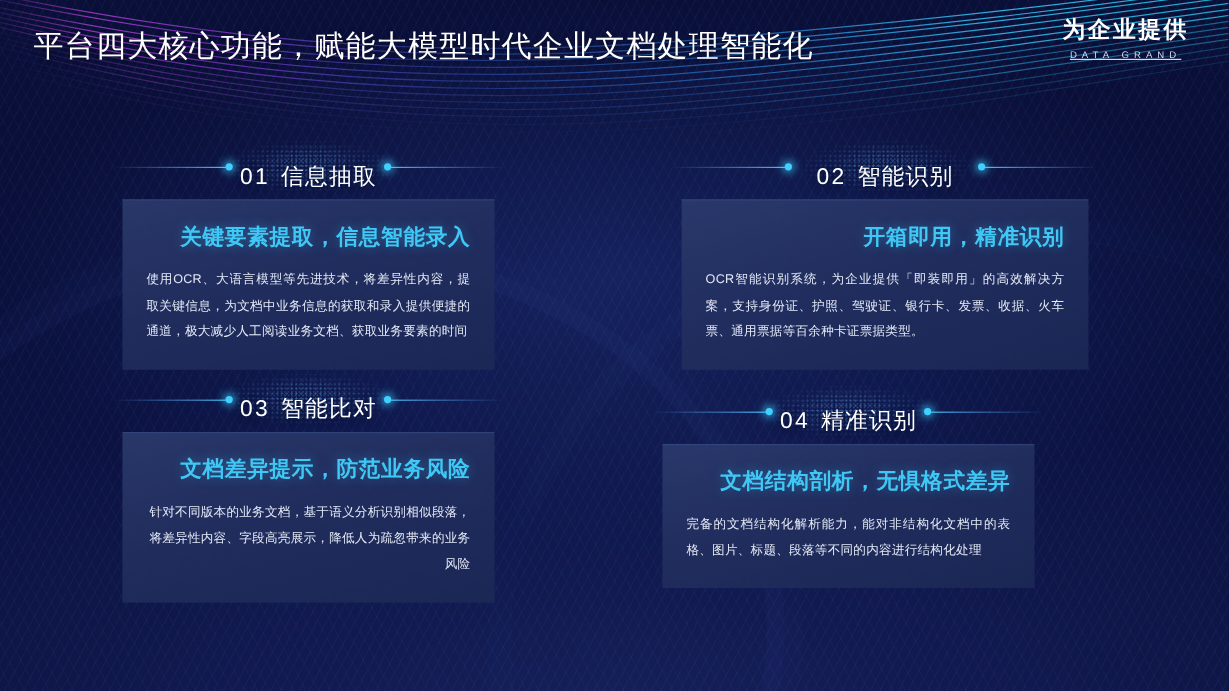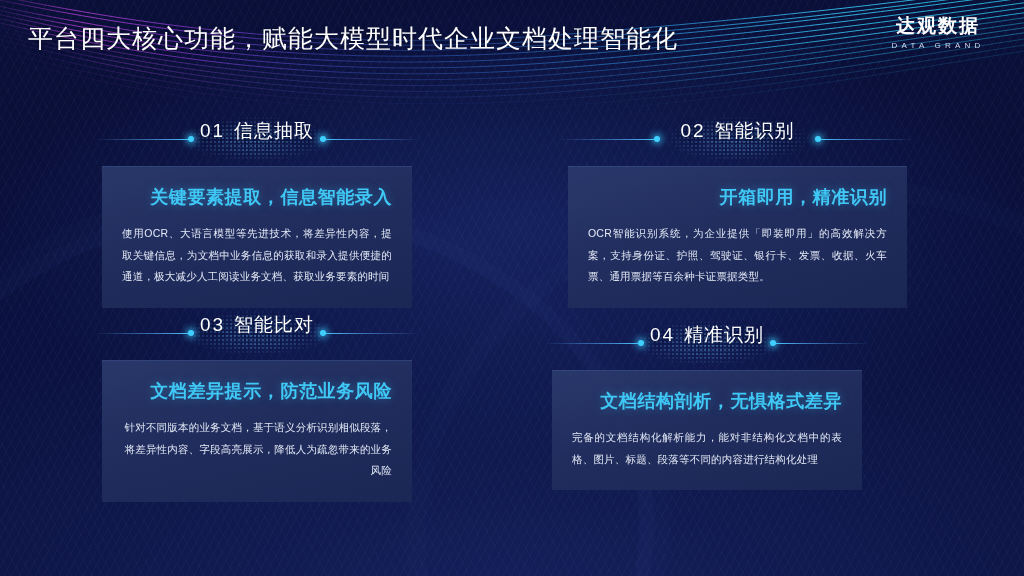--- a/index.html
+++ b/index.html
@@ -52,33 +52,33 @@
   }
   .logo{
     position:absolute; right:16px; top:16px; text-align:center;
     width:140px;
   }
   .logo-cn{
     font-size:19px; font-weight:700; color:#ffffff; letter-spacing:2px;
     line-height:1.1;
   }
   .logo-en{
-    font-size:8px; color:#cfd9ef; letter-spacing:4.2px; margin-top:4px;
+    font-size:8px; color:#cfd9ef; letter-spacing:4.2px; margin-top:4px;text-decoration:underline;
   }
 
   
   .feature{ position:absolute; }
   .f01{ left:102px; top:118px; width:310px; }
   .f02{ left:552px; top:118px; width:355px;padding-left:16px; }
   .f03{ left:102px; top:312px; width:310px; }
   .f04{ left:552px; top:322px; width:310px; }
 
   .fhead{
     position:relative; height:42px;
-    display:flex; align-items:flex-start; justify-content:center;
+    display:flex; align-items:flex-end; justify-content:center;
   }
   
   .sphere{
     position:absolute; left:50%; top:50%;
     width:200px; height:62px; transform:translate(-50%,-50%);
     background-image:radial-gradient(circle, rgba(110,190,255,0.55) 0.7px, rgba(0,0,0,0) 1.1px);
     background-size:4px 4px;
     -webkit-mask-image:radial-gradient(ellipse 50% 50% at 50% 50%, #000 10%, rgba(0,0,0,.55) 48%, rgba(0,0,0,0) 74%);
             mask-image:radial-gradient(ellipse 50% 50% at 50% 50%, #000 10%, rgba(0,0,0,.55) 48%, rgba(0,0,0,0) 74%);
     opacity:.75; pointer-events:none;
@@ -195,21 +195,21 @@
       <path d="M-20,-4 C160,34 340,57 570,39 C770,23 910,6 1044,-14" stroke="url(#wg)"></path>
       <path d="M-20,40 C150,86 330,116 560,99 C770,83 910,56 1044,36" stroke="url(#wg2)" stroke-opacity="0.6"></path>
       <path d="M-20,46 C150,92 330,122 560,106 C770,90 910,62 1044,42" stroke="url(#wg2)" stroke-opacity="0.45"></path>
       <path d="M-20,52 C150,98 330,128 560,113 C770,97 910,68 1044,48" stroke="url(#wg2)" stroke-opacity="0.35"></path>
     </g>
   </svg>
 
   <div class="page-title">平台四大核心功能，赋能大模型时代企业文档处理智能化</div>
 
   <div class="logo">
-    <div class="logo-cn">达观数据</div>
+    <div class="logo-cn">为企业提供</div>
     <div class="logo-en">DATA GRAND</div>
   </div>
 
   <div class="feature f01">
     <div class="fhead">
       <div class="sphere"></div>
       <div class="sphere b"></div>
       <div class="conn left"></div>
       <div class="conn right"></div>
       <div class="dot left"></div>

